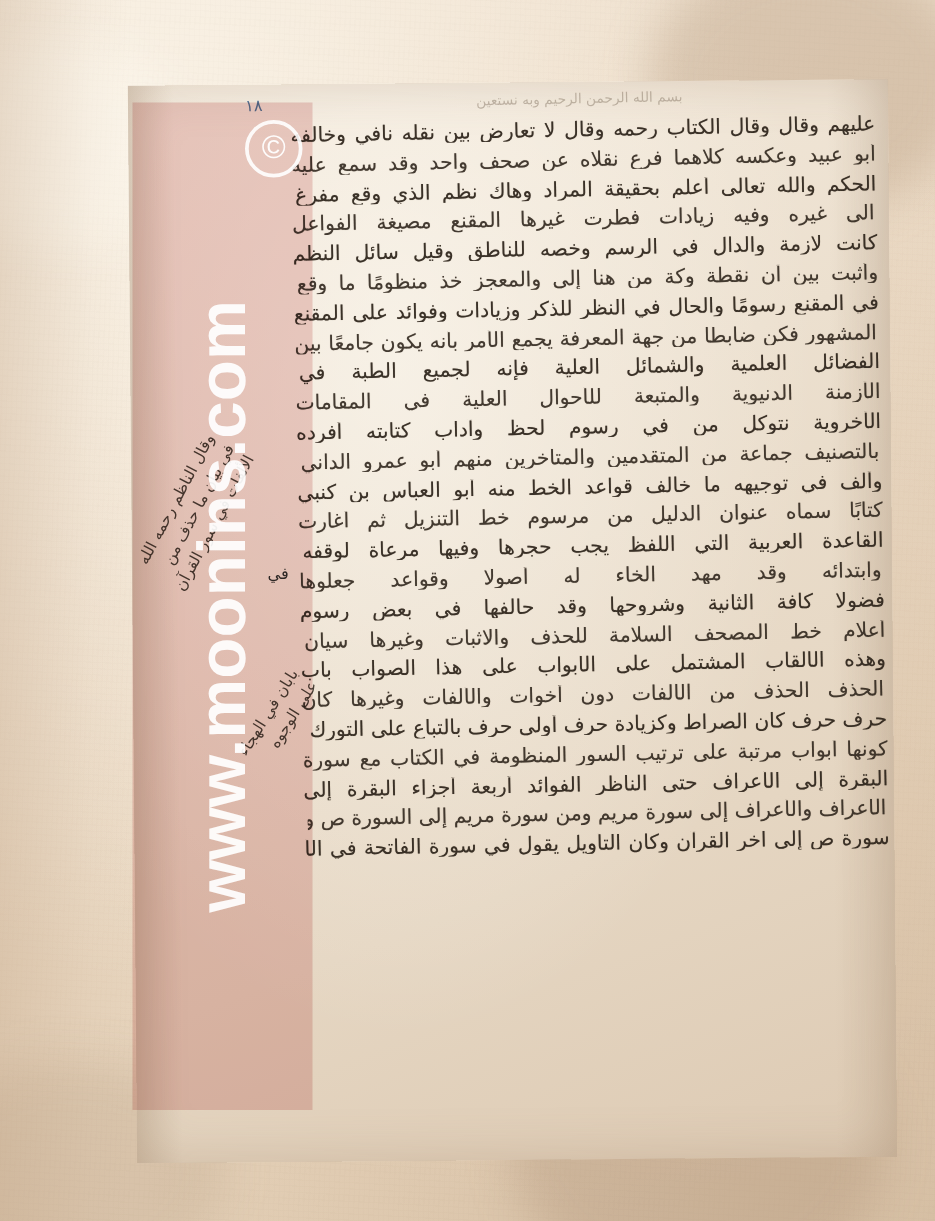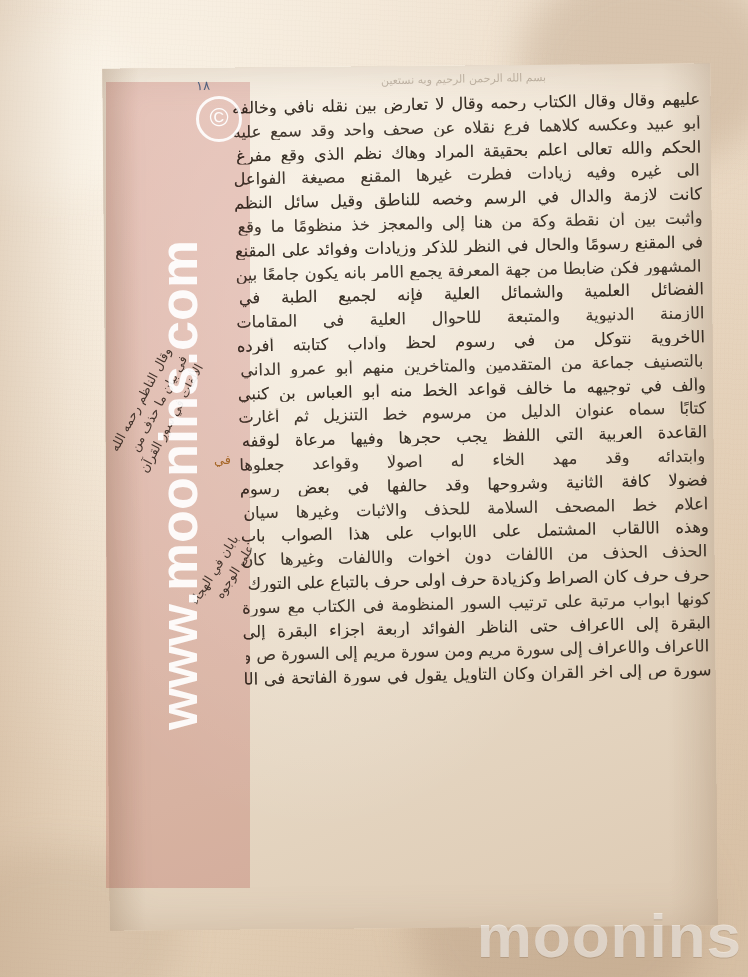--- a/index.html
+++ b/index.html
@@ -111,21 +111,21 @@
     color: #3a5f8a;
     direction: rtl;
     opacity: 0.85;
     transform: rotate(-2deg);
   }
   #margin-note-right {
     position: absolute;
     left: 214px;
     top: 452px;
     font-size: 13px;
-    color: #a16207;
+    color: #000000;
     direction: rtl;
     opacity: 0.8;
   }
   #top-faint-line {
     position: absolute;
     left: 246px;
     top: 74px;
     width: 300px;
     font-size: 11px;
     color: #6b5a48;
@@ -292,15 +292,14 @@
       <div class="marg-line">بابان في الهجاء</div>
       <div class="marg-line">على الوجوه</div>
     </div>
 
   <div id="watermark-band"></div>
   <div id="watermark-text">
     <span>www.moonins.com</span>
   </div>
   <div id="copyright-mark">©</div>
 
-  <div id="watermark-bottom">moonins</div>
 
 </div>
 
 </body></html>

